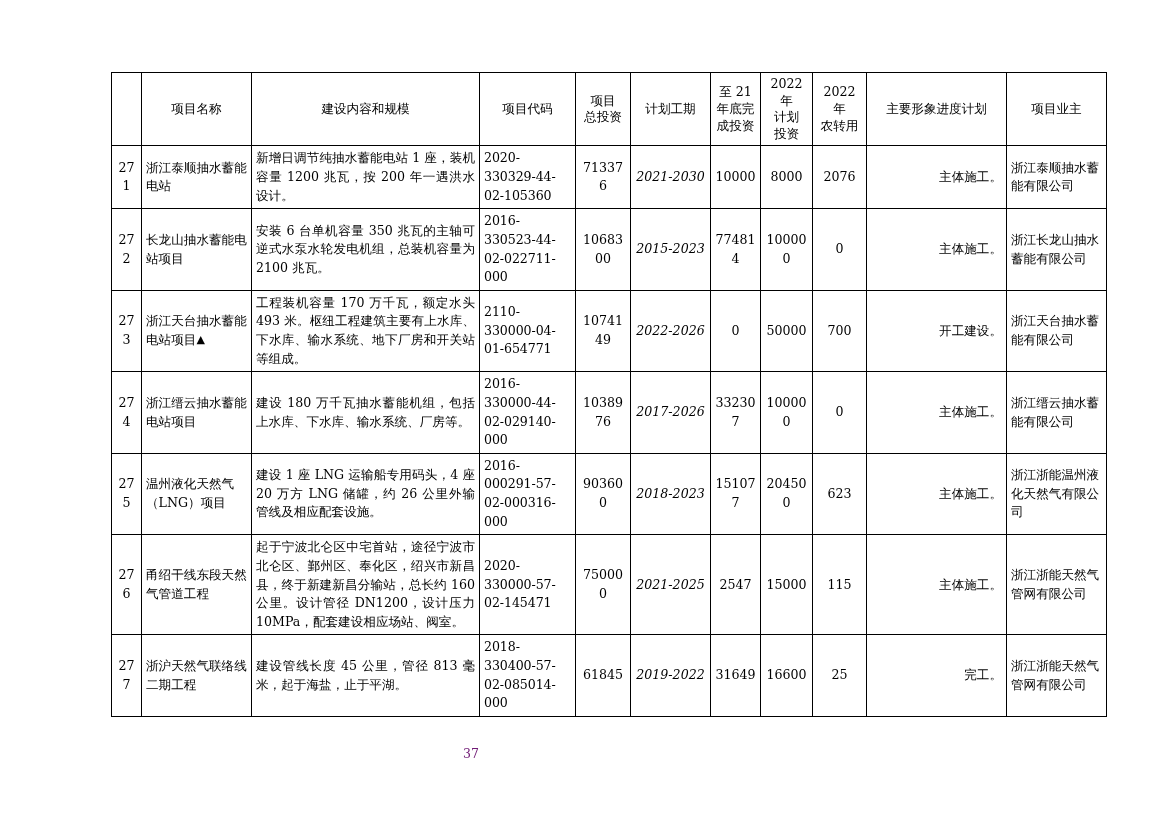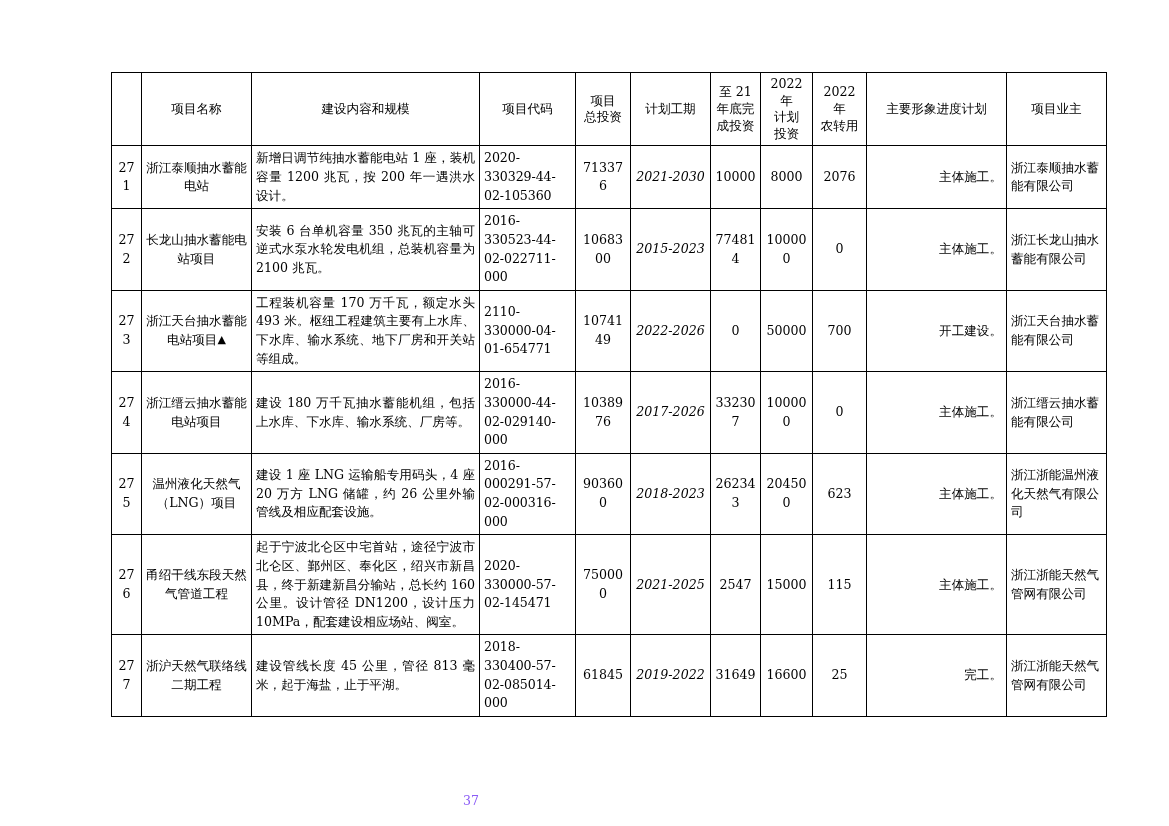--- a/index.html
+++ b/index.html
@@ -71,21 +71,21 @@
   }
   thead td.hdr-blank { border-top: 1px solid #000; }
 
   
   td.idx {
     text-align: center;
     font-family: "DejaVu Serif", "Liberation Serif", serif;
     margin-left: 16px;
   }
   td.name {
-    text-align: center;
+    text-align: left;
     padding-left: 6px;
   }
   td.desc {
     text-align: justify;
     text-justify: inter-ideograph;
     padding-left: 5px;
     padding-right: 5px;
     vertical-align: middle;
   }
   td.code {
@@ -116,22 +116,21 @@
   }
 
   #page-number {
     position: absolute;
     left: 0;
     top: 746px;
     width: 942px;
     text-align: center;
     font-size: 12.5px;
     font-family: "DejaVu Serif", "Liberation Serif", serif;
-    color: #8b5cf6;
-    margin-top: 47px;
+    color: #701a75;
   }
 </style>
 </head>
 <body>
 
 <div id="page">
 
   <div id="table-wrap">
     <table class="proj">
       <colgroup>
@@ -229,21 +228,21 @@
             <td class="prog">主体施工。</td>
             <td class="owner">浙江缙云抽水蓄能有限公司</td>
           </tr>
           <tr>
             <td class="idx">275</td>
             <td class="name"><span>温州液化天然气（LNG）项目</span></td>
             <td class="desc">建设 1 座 LNG 运输船专用码头，4 座 20 万方 LNG 储罐，约 26 公里外输管线及相应配套设施。</td>
             <td class="code">2016-000291-57-02-000316-000</td>
             <td class="num">903600</td>
             <td class="term">2018-2023</td>
-            <td class="num">262343</td>
+            <td class="num">151077</td>
             <td class="num">204500</td>
             <td class="num">623</td>
             <td class="prog">主体施工。</td>
             <td class="owner">浙江浙能温州液化天然气有限公司</td>
           </tr>
           <tr>
             <td class="idx">276</td>
             <td class="name"><span>甬绍干线东段天然气管道工程</span></td>
             <td class="desc">起于宁波北仑区中宅首站，途径宁波市北仑区、鄞州区、奉化区，绍兴市新昌县，终于新建新昌分输站，总长约 160 公里。设计管径 DN1200，设计压力 10MPa，配套建设相应场站、阀室。</td>
             <td class="code">2020-330000-57-02-145471</td>

